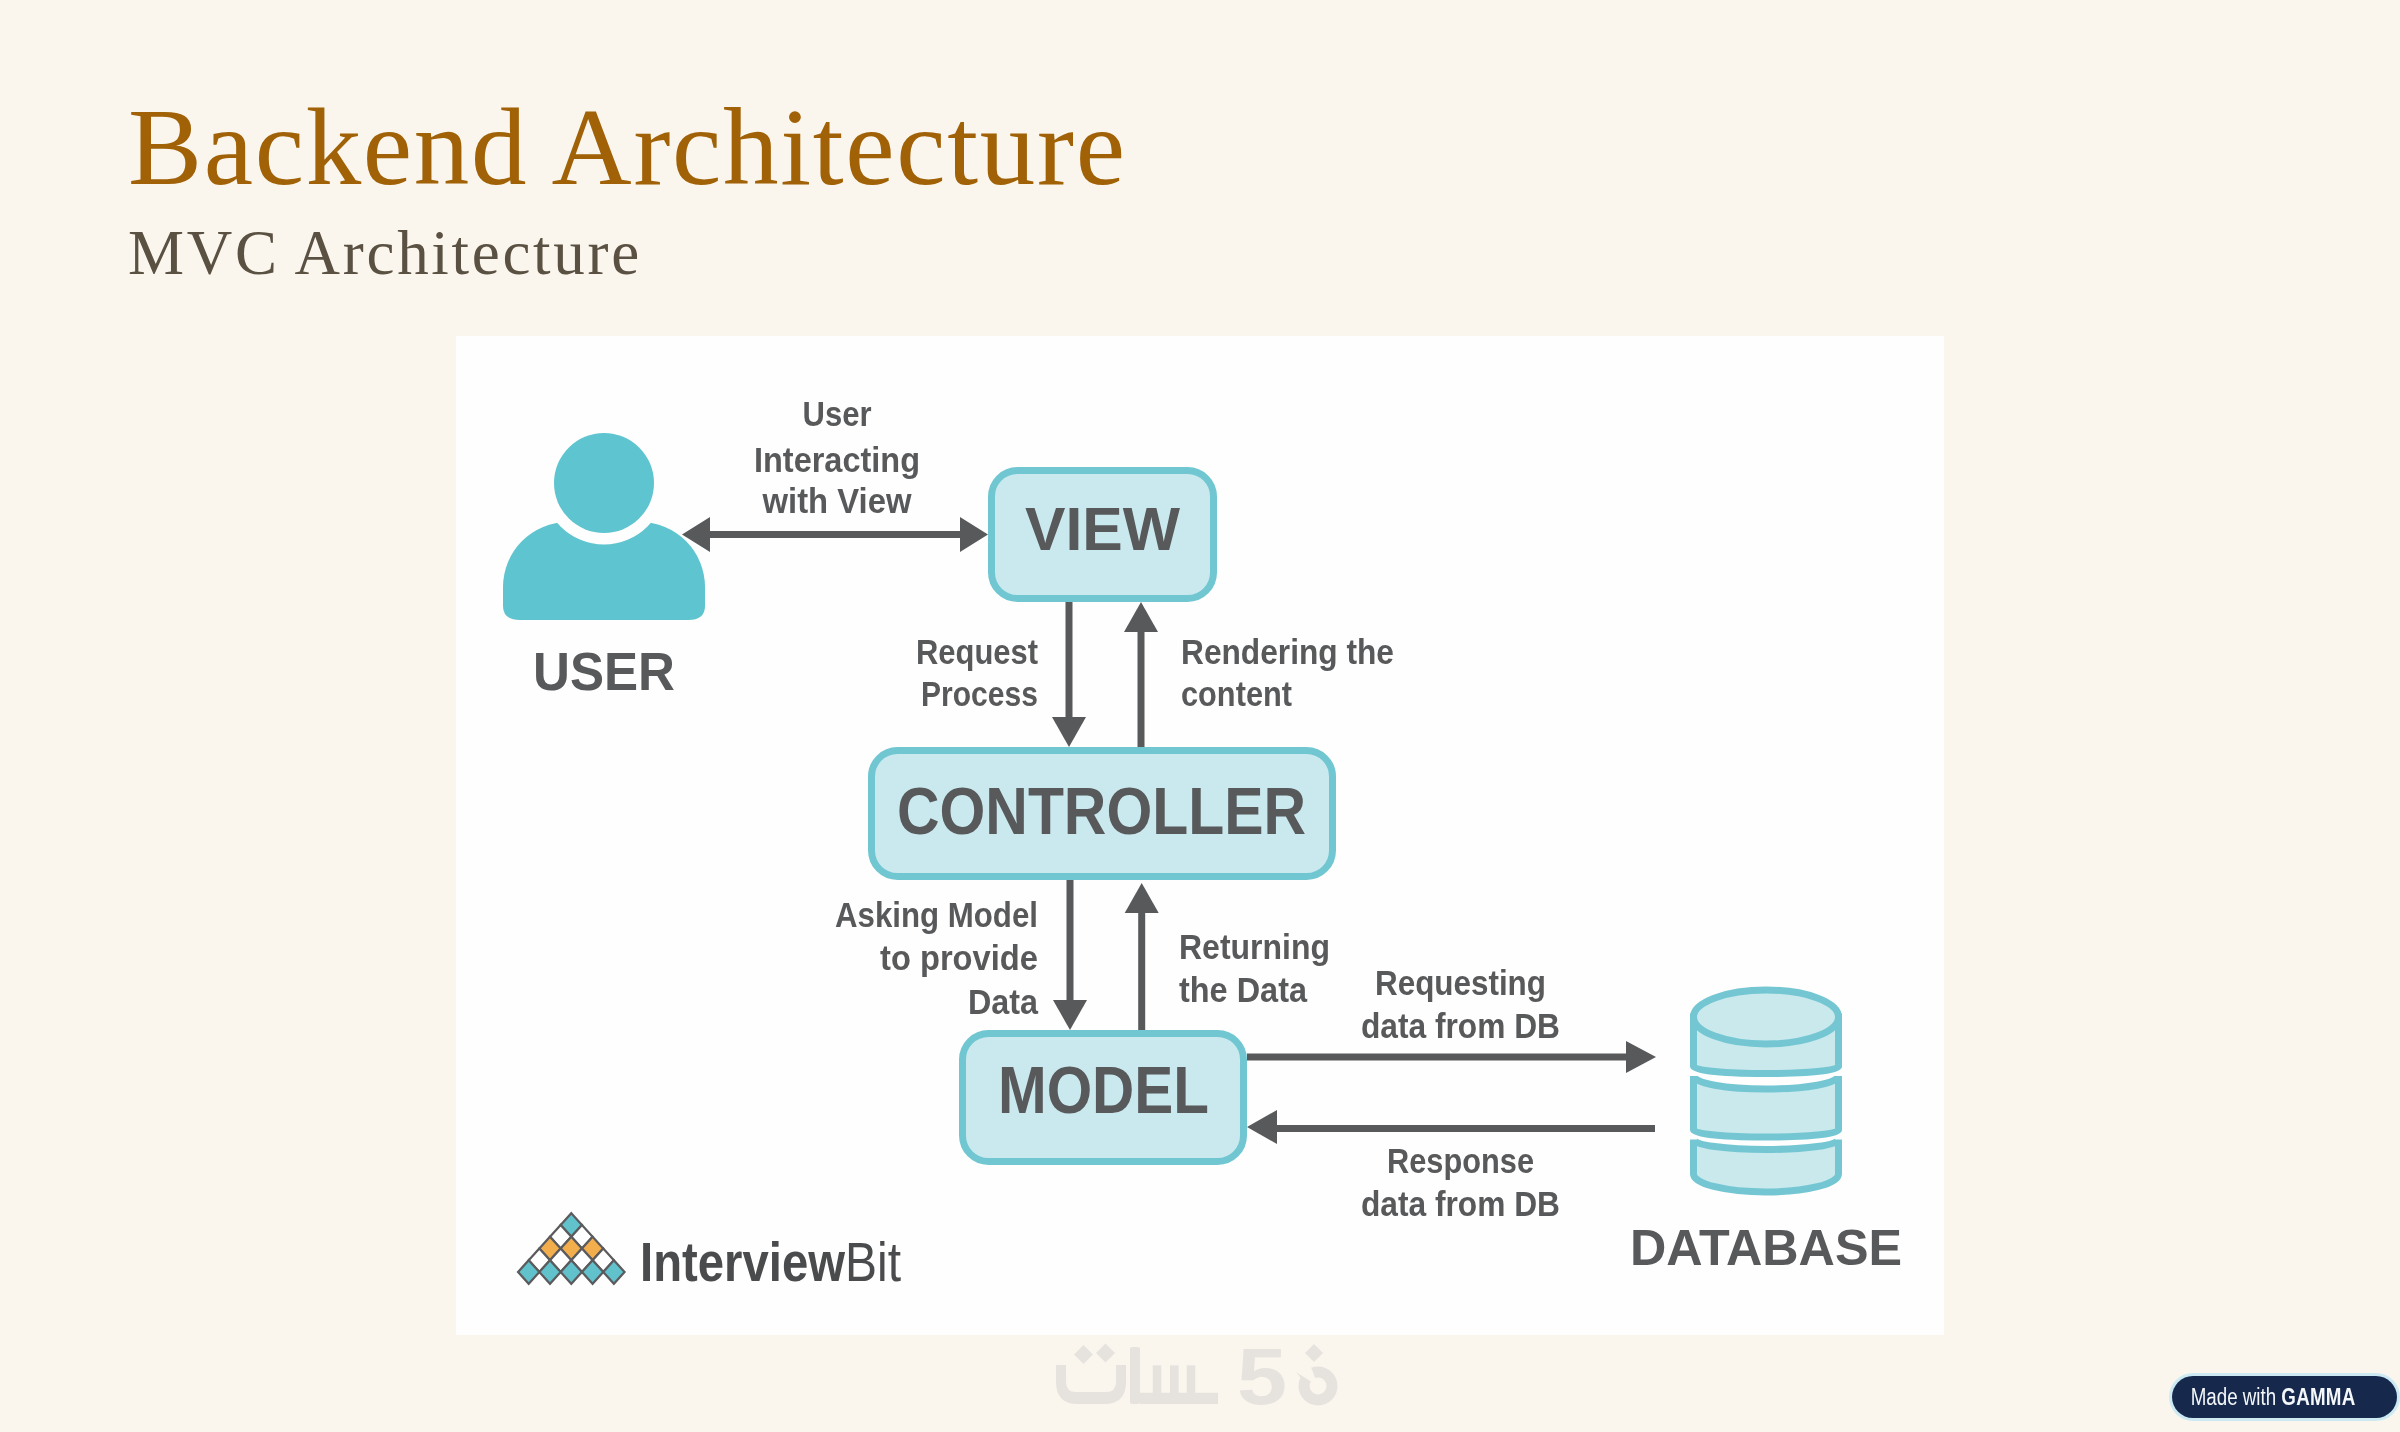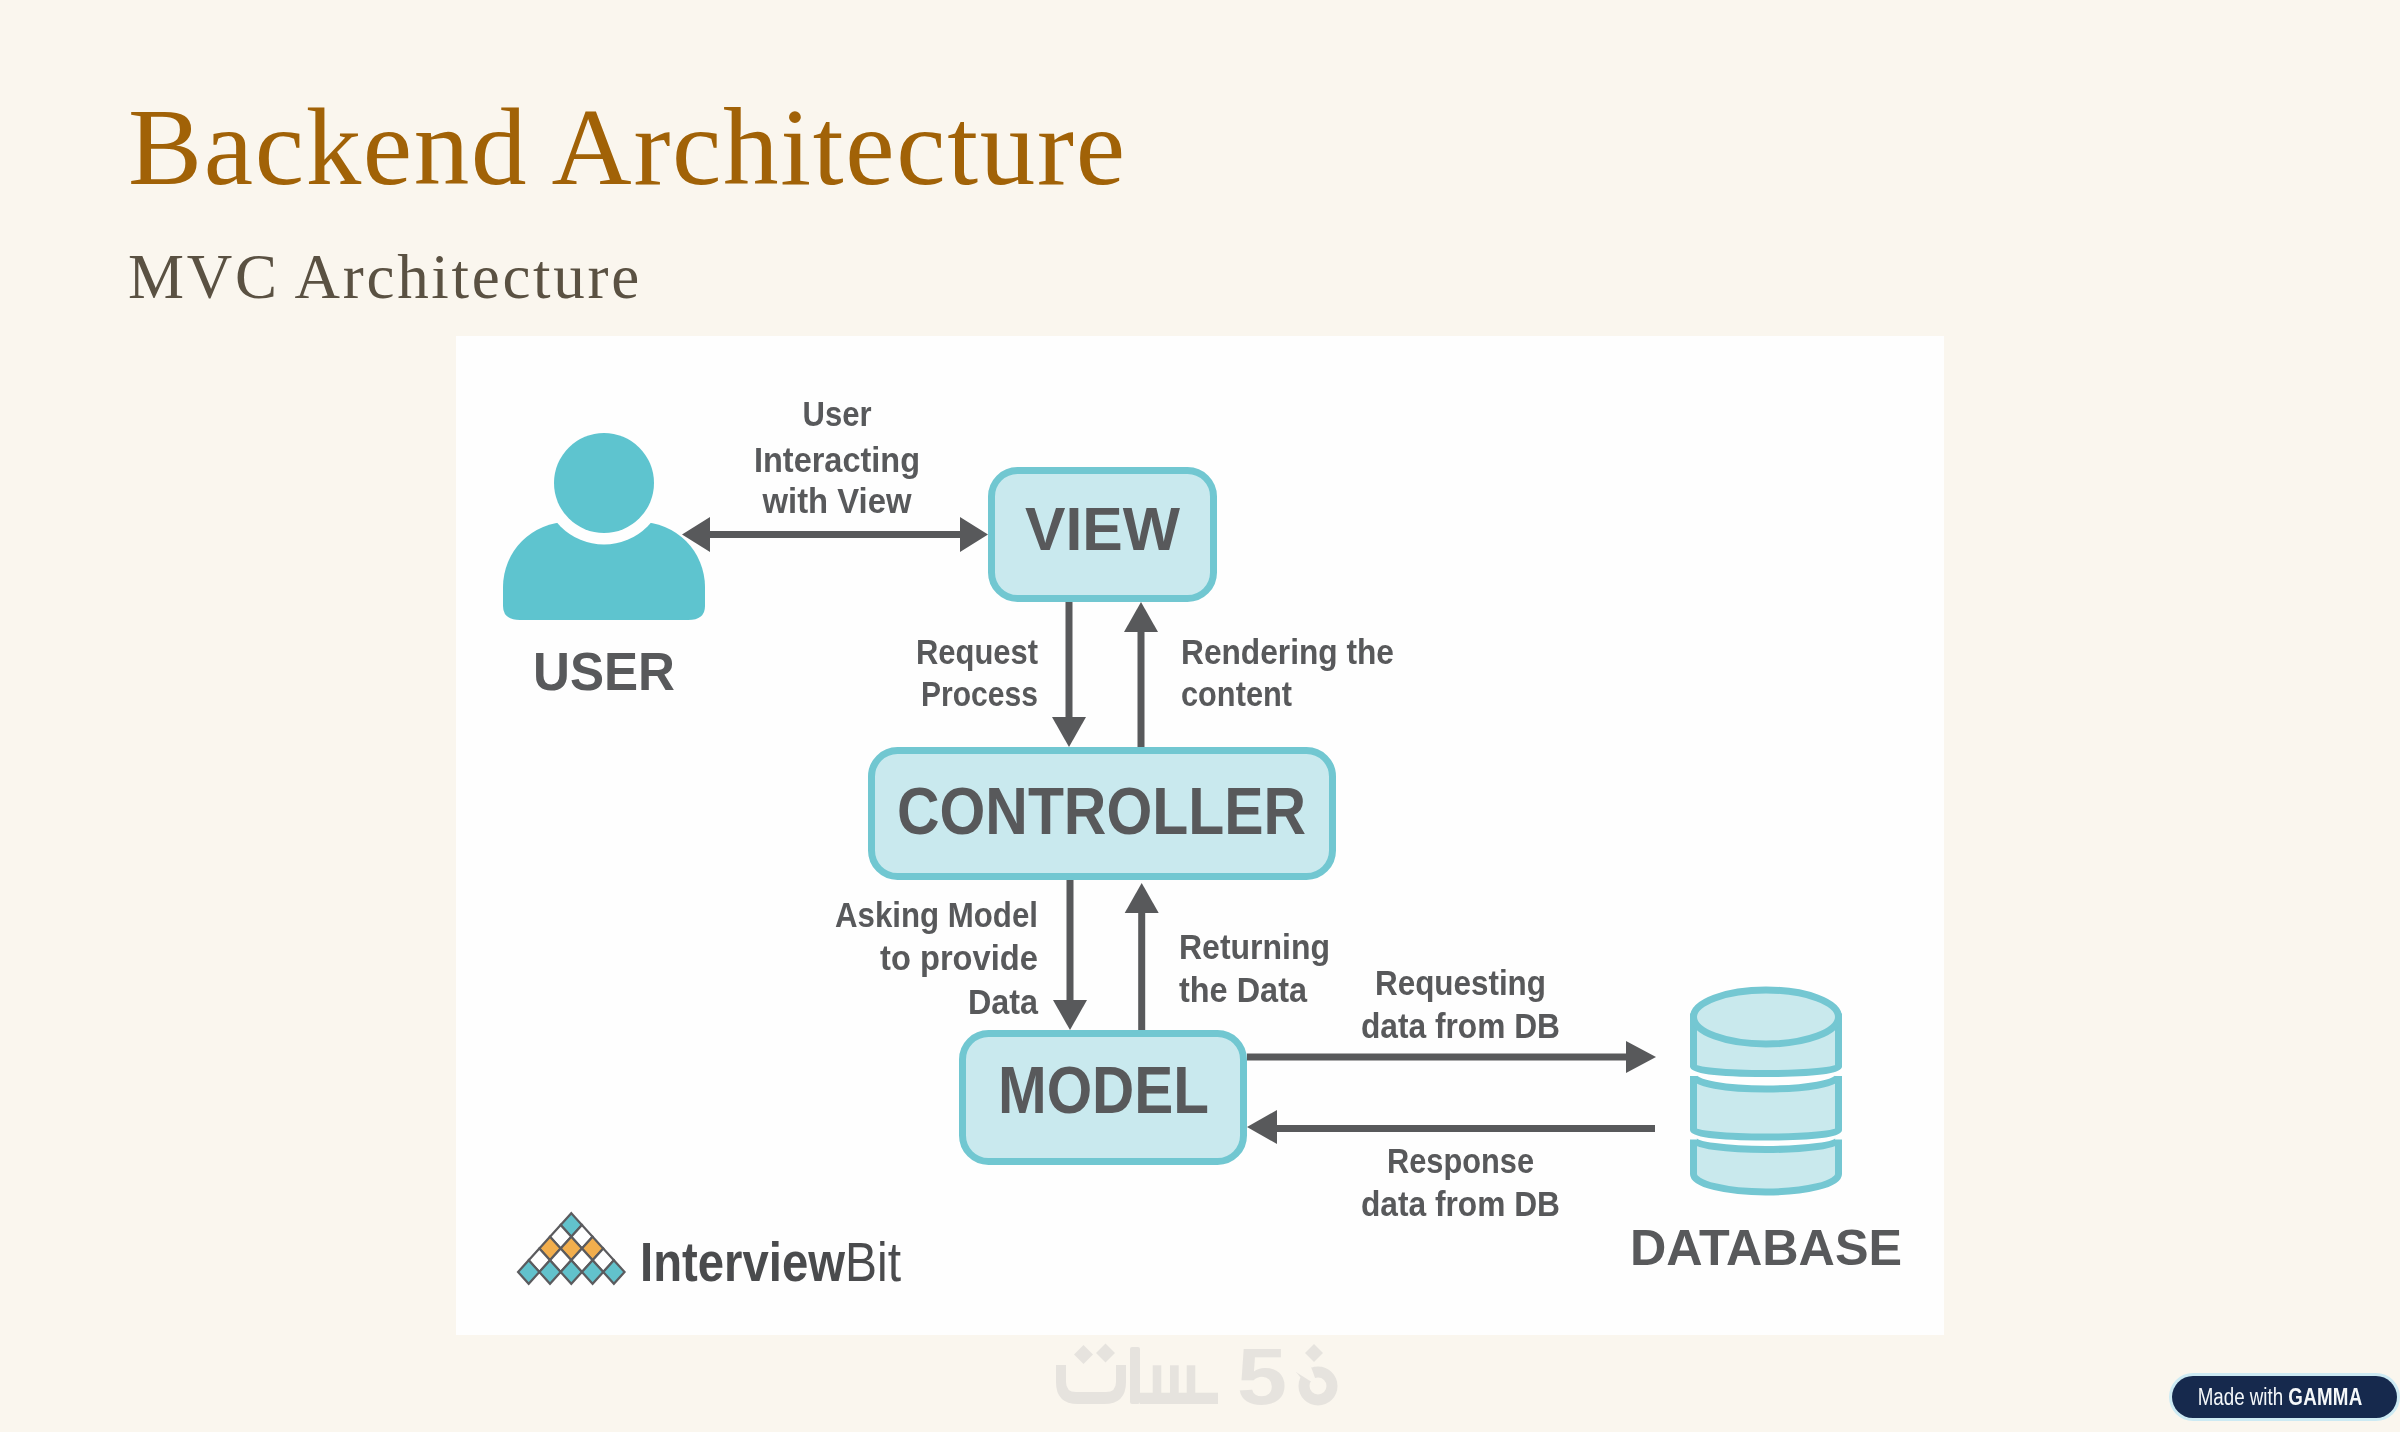--- a/index.html
+++ b/index.html
@@ -3,21 +3,21 @@
 <meta charset="utf-8">
 <style>
 html,body{margin:0;padding:0;width:2400px;height:1432px;background:#faf6ee;overflow:hidden;}
 *{box-sizing:border-box;}
 .abs{position:absolute;}
 .lab{font-family:"Liberation Sans",sans-serif;font-weight:bold;fill:#58595b;}
 </style>
 </head>
 <body>
 <div class="abs" style="left:128px;top:91px;font-family:'Liberation Serif',serif;font-weight:400;font-size:111px;letter-spacing:1.7px;color:#a16207;line-height:1;">Backend Architecture</div>
-<div class="abs" style="left:128px;top:222px;font-family:'Liberation Serif',serif;font-weight:400;font-size:63px;letter-spacing:2.7px;color:#5a5142;line-height:1;margin-top:24px;">MVC Architecture</div>
+<div class="abs" style="left:128px;top:222px;font-family:'Liberation Serif',serif;font-weight:400;font-size:63px;letter-spacing:2.7px;color:#5a5142;line-height:1;">MVC Architecture</div>
 
 <div class="abs" style="left:456px;top:336px;width:1488px;height:999px;background:#fefefe;"></div>
 
 <svg class="abs" style="left:456px;top:336px;" width="1488" height="999" viewBox="0 0 1488 999">
 
   <path d="M 47,270 L 47,251 A 65,65 0 0 1 112,186 L 184,186 A 65,65 0 0 1 249,251 L 249,270 Q 249,284 232,284 L 64,284 Q 47,284 47,270 Z" fill="#5ec4cf"></path>
   <circle cx="148" cy="147" r="61.5" fill="#fefefe"></circle>
   <circle cx="148" cy="147" r="50" fill="#5ec4cf"></circle>
   <text class="lab" x="148" y="354" font-size="53" text-anchor="middle" textLength="142" lengthAdjust="spacingAndGlyphs">USER</text>
 
@@ -109,15 +109,15 @@
     <rect x="120" y="27.3" width="8.7" height="28"></rect>
     <rect x="136.7" y="27.3" width="8.6" height="28"></rect>
     <text x="187" y="66" font-family="Liberation Sans, sans-serif" font-weight="bold" font-size="80" fill="#e6e3de" textLength="50" lengthAdjust="spacingAndGlyphs">5</text>
     <path d="M264,6 L273,15 L264,24 L255,15 Z"></path>
     <path fill-rule="evenodd" d="M287.5,48 A19.5,19.5 0 1 1 248.5,48 A19.5,19.5 0 1 1 287.5,48 Z M276.5,48 A8.5,8.5 0 1 0 259.5,48 A8.5,8.5 0 1 0 276.5,48 Z"></path>
     <path d="M246,34 L259,26 L263,32 L251,40 Z"></path>
   </g>
   <polygon points="268,48 238,29 257,18" fill="#faf6ee"></polygon>
 </svg>
 
-<div class="abs" style="left:2172px;top:1376px;width:225px;height:42px;background:#16294d;border-radius:21px;box-shadow:0 0 0 3px #cdeaf3;display:flex;align-items:center;justify-content:center;padding-right:9px;font-family:'Liberation Sans',sans-serif;color:#f5f8fa;font-size:23px;">
+<div class="abs" style="left:2172px;top:1376px;width:225px;height:42px;background:#16294d;border-radius:21px;box-shadow:0 0 0 3px #cdeaf3;display:flex;align-items:center;padding-right:9px;font-family:'Liberation Sans',sans-serif;color:#f5f8fa;font-size:23px;">
   <span style="display:inline-block;white-space:nowrap;transform:scaleX(0.815);">Made with <b style="letter-spacing:0.3px;">GAMMA</b></span>
 </div>
 
 </body></html>

